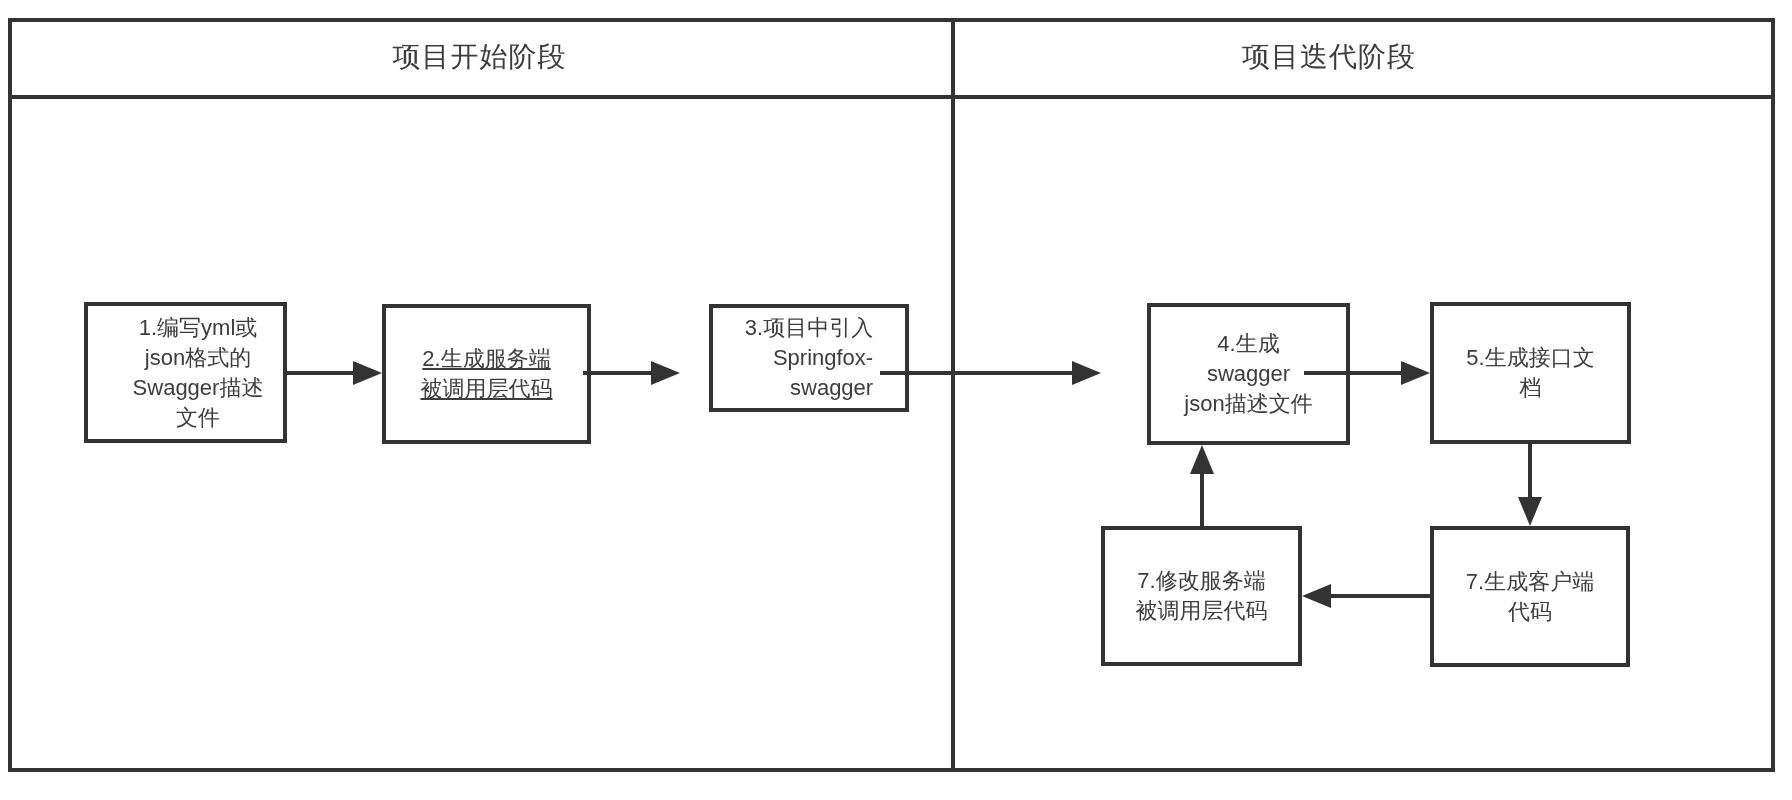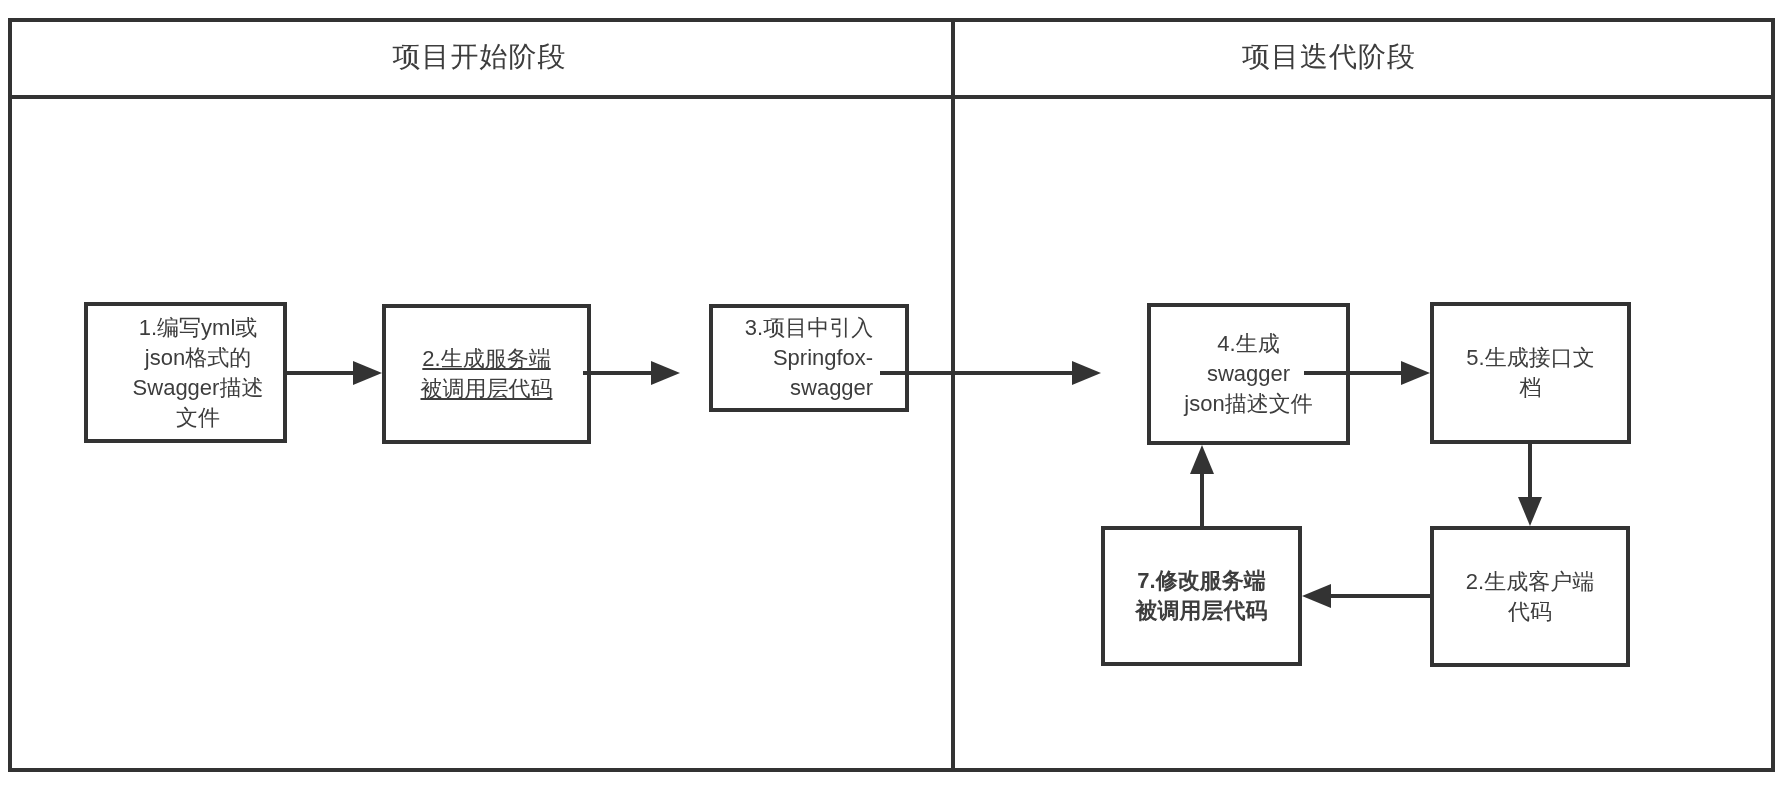--- a/index.html
+++ b/index.html
@@ -41,21 +41,21 @@
     display:flex;align-items:center;justify-content:center;
     text-align:center;font-size:22px;line-height:30px;color:var(--text);
     white-space:pre-line;
   }
   .box1{left:84px;top:302px;width:203px;height:141px;padding-left:25px;}
   .box2{left:382px;top:304px;width:209px;height:140px;text-decoration:underline;}
   .box3{left:709px;top:304px;width:200px;height:108px;text-align:right;}
   .box4{left:1101px;top:303px;width:203px;height:142px;margin-left:46px;}
   .box5{left:1430px;top:302px;width:201px;height:142px;}
   .box6{left:1430px;top:526px;width:200px;height:141px;}
-  .box7{left:1101px;top:526px;width:201px;height:140px;font-weight:bold;}
+  .box7{left:1101px;top:526px;width:201px;height:140px;}
   .hline{position:absolute;height:4px;background:var(--line);}
   .vline{position:absolute;width:4px;background:var(--line);}
   .arrow-head{position:absolute;width:0;height:0;color:var(--line);}
   .head-right{border-top:12px solid transparent;border-bottom:12px solid transparent;border-left:29px solid currentColor;}
   .head-left{border-top:12px solid transparent;border-bottom:12px solid transparent;border-right:29px solid currentColor;}
   .head-down{border-left:12px solid transparent;border-right:12px solid transparent;border-top:29px solid currentColor;}
   .head-up{border-left:12px solid transparent;border-right:12px solid transparent;border-bottom:29px solid currentColor;}
 </style>
 </head>
 <body>
@@ -80,21 +80,21 @@
   <div class="box box2">2.生成服务端
 被调用层代码</div>
   <div class="box box3">3.项目中引入
 Springfox-
 swagger</div>
   <div class="box box4">4.生成
 swagger
 json描述文件</div>
   <div class="box box5">5.生成接口文
 档</div>
-  <div class="box box6">2.生成客户端
+  <div class="box box6">7.生成客户端
 代码</div>
   <div class="box box7">7.修改服务端
 被调用层代码</div>
 
   <div class="hline" style="left:287px;top:371px;width:67px;"></div>
   <div class="arrow-head head-right" style="left:353px;top:361px;"></div>
 
   <div class="hline" style="left:583px;top:371px;width:69px;"></div>
   <div class="arrow-head head-right" style="left:651px;top:361px;"></div>
 

